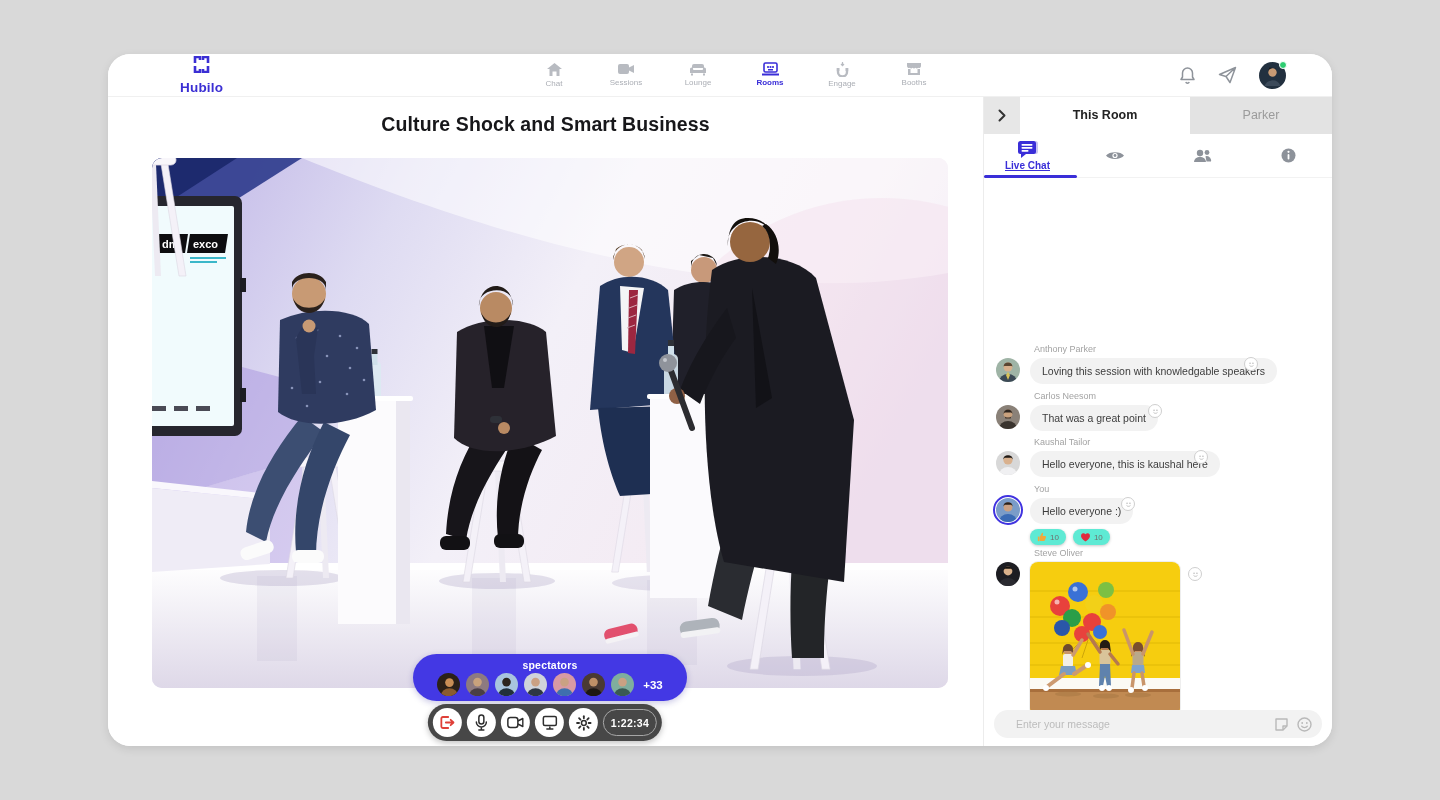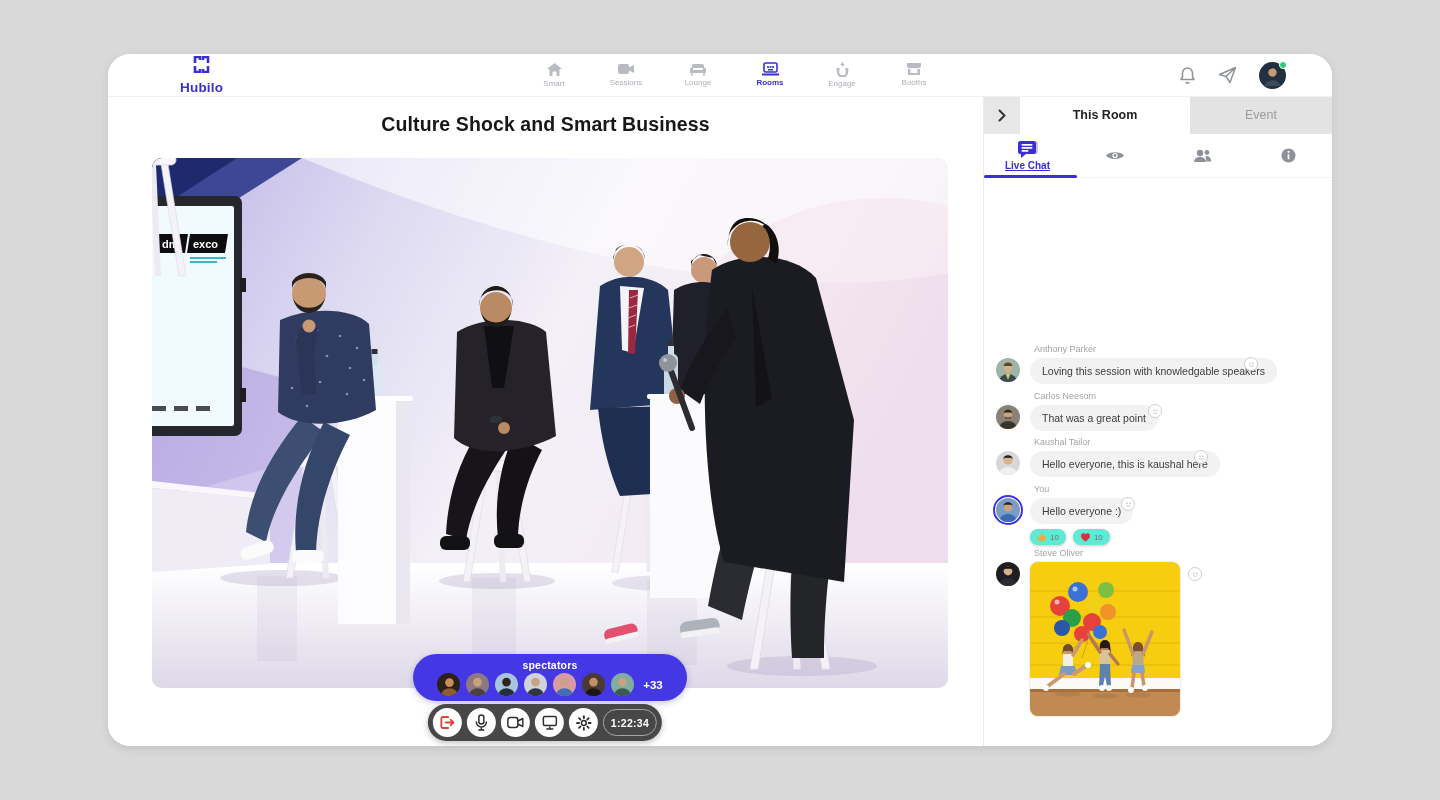--- a/index.html
+++ b/index.html
@@ -108,21 +108,21 @@
         <path d="M15,7 V1 H10 V4" fill="none" stroke="#3b2fd4" stroke-width="2.6"></path>
       </svg>
       <span class="brand-name">Hubilo</span>
     </div>
 
     <div class="nav">
       <div class="nav-item">
         <svg width="17" height="15" viewBox="0 0 17 15">
           <path d="M8.5,1 L16,7 H13.5 V14 H10.5 V9.5 H6.5 V14 H3.5 V7 H1 Z" fill="#b8bbc1"></path>
         </svg>
-        <span class="lbl">Smart</span>
+        <span class="lbl">Chat</span>
       </div>
       <div class="nav-item">
         <svg width="18" height="14" viewBox="0 0 18 14">
           <rect x="1" y="2" width="11" height="10" rx="2" fill="#b8bbc1"></rect>
           <path d="M12,5.5 L17,3 V11 L12,8.5 Z" fill="#b8bbc1"></path>
         </svg>
         <span class="lbl">Sessions</span>
       </div>
       <div class="nav-item">
         <svg width="18" height="14" viewBox="0 0 18 14">
@@ -445,21 +445,21 @@
   <div class="sep"></div>
 
   <div class="sidebar">
     <div class="tabs-row">
       <button class="collapse-btn">
         <svg width="8" height="13" viewBox="0 0 8 13">
           <path d="M1.5,1.5 L6.5,6.5 L1.5,11.5" fill="none" stroke="#333" stroke-width="2" stroke-linecap="round" stroke-linejoin="round"></path>
         </svg>
       </button>
       <div class="tab active">This Room</div>
-      <div class="tab inactive">Event</div>
+      <div class="tab inactive">Parker</div>
     </div>
 
     <div class="icon-tabs">
       <div class="icon-tab active">
         <svg width="21" height="17" viewBox="0 0 21 17">
           <rect x="3" y="0" width="18" height="13" rx="2.5" fill="#c9c4f2"></rect>
           <rect x="1" y="0" width="18" height="13" rx="2.5" fill="#3a2ed8"></rect>
           <path d="M4,13 L4,17 L9,13 Z" fill="#3a2ed8"></path>
           <rect x="4.5" y="3" width="11" height="1.7" rx=".8" fill="#fff"></rect>
           <rect x="4.5" y="6" width="11" height="1.7" rx=".8" fill="#fff"></rect>
@@ -669,14 +669,29 @@
         <button class="react-btn" style="left:192px; top:19px;">
           <svg width="9" height="9" viewBox="0 0 10 10">
               <circle cx="3.4" cy="3.6" r=".8" fill="#b5b5b5"></circle>
               <circle cx="6.6" cy="3.6" r=".8" fill="#b5b5b5"></circle>
               <path d="M2.8,6 a2.6,2.2 0 0 0 4.4,0" fill="none" stroke="#b5b5b5" stroke-width=".9"></path>
             </svg>
         </button>
       </div>
     </div>
 
+    <div class="composer">
+      <input type="text" placeholder="Enter your message" style="">
+      <div class="comp-ic">
+        <svg width="15" height="15" viewBox="0 0 15 15">
+          <path d="M2,2 h11 v7 l-4,4 H2 Z" fill="none" stroke="#b9b9b9" stroke-width="1.4" stroke-linejoin="round"></path>
+          <path d="M13,9 L9,9 L9,13" fill="none" stroke="#b9b9b9" stroke-width="1.4" stroke-linejoin="round"></path>
+        </svg>
+        <svg width="15" height="15" viewBox="0 0 15 15">
+          <circle cx="7.5" cy="7.5" r="6.5" fill="none" stroke="#b9b9b9" stroke-width="1.4"></circle>
+          <circle cx="5.2" cy="6" r=".9" fill="#b9b9b9"></circle>
+            <circle cx="9.8" cy="6" r=".9" fill="#b9b9b9"></circle>
+          <path d="M4.6,9.2 a3.4,2.8 0 0 0 5.8,0" fill="none" stroke="#b9b9b9" stroke-width="1.2" stroke-linecap="round"></path>
+        </svg>
+      </div>
+    </div>
   </div>
 </div>
 
 </body></html>

